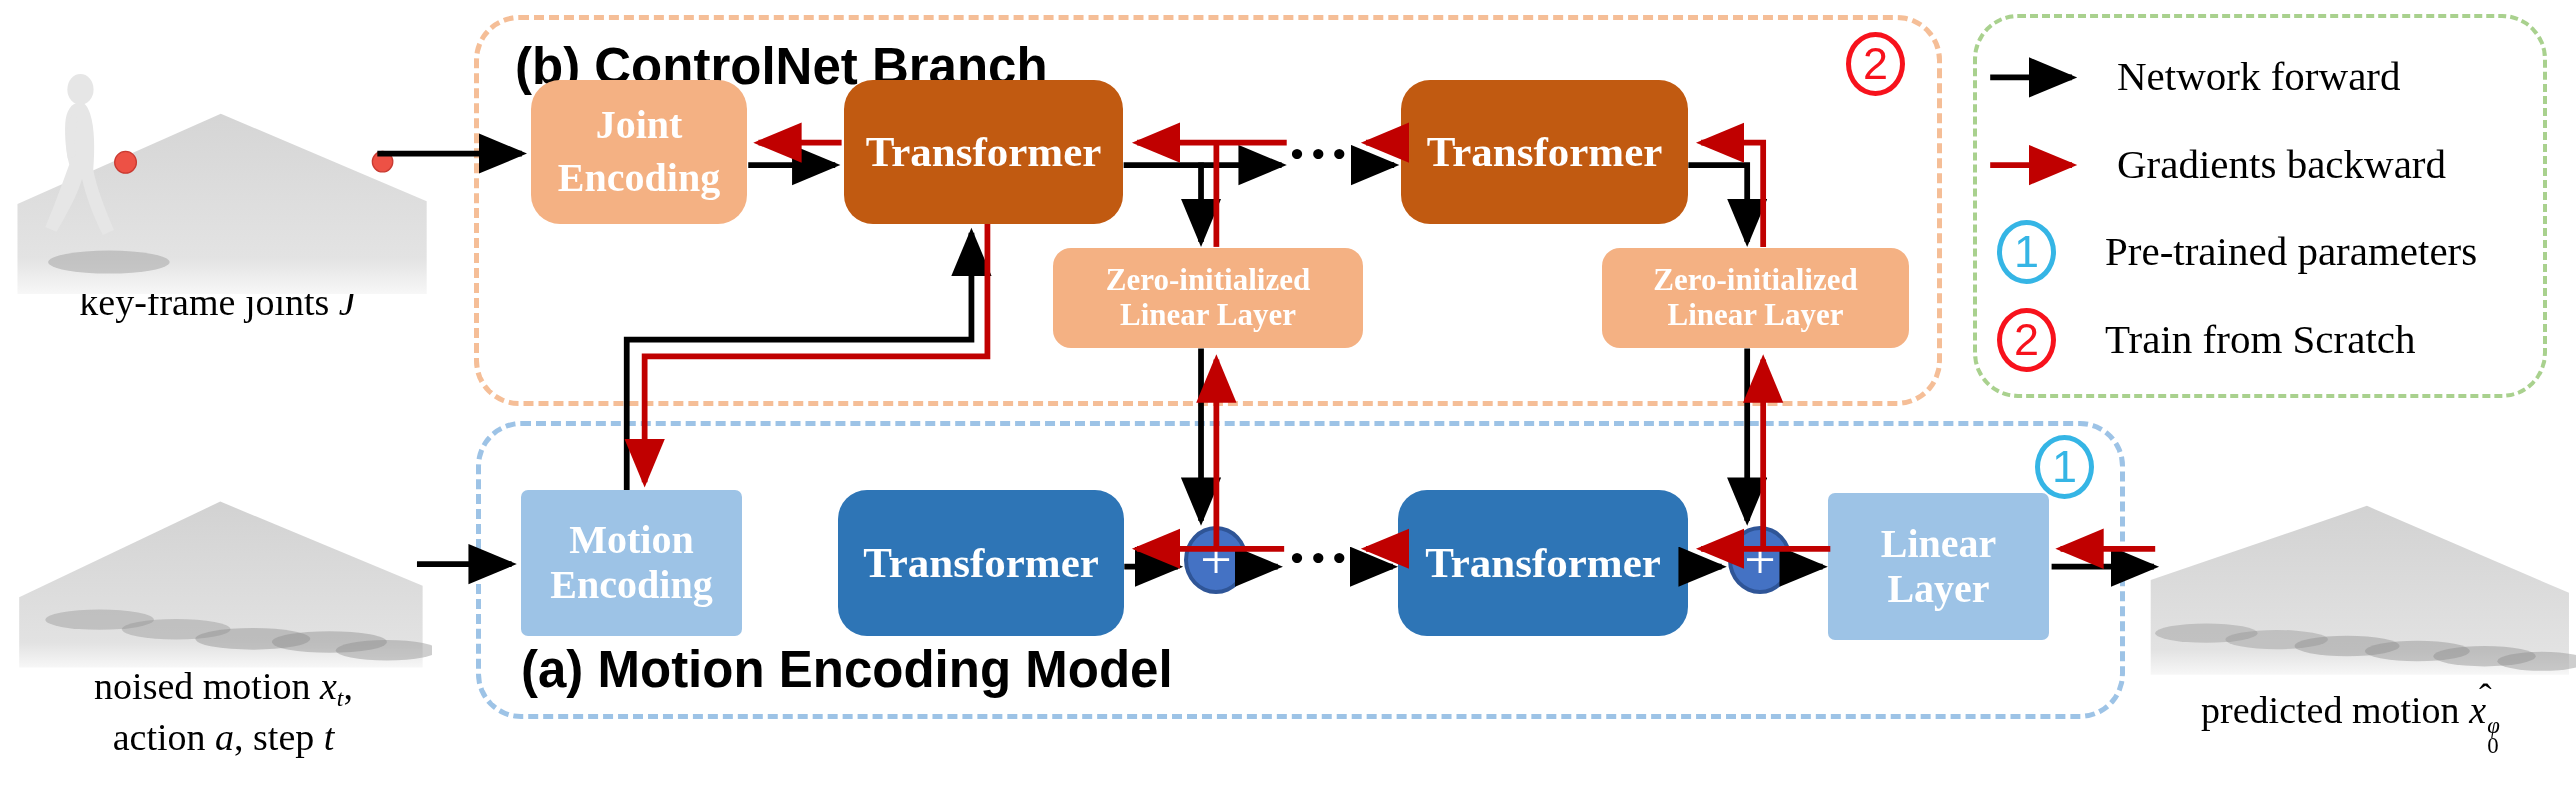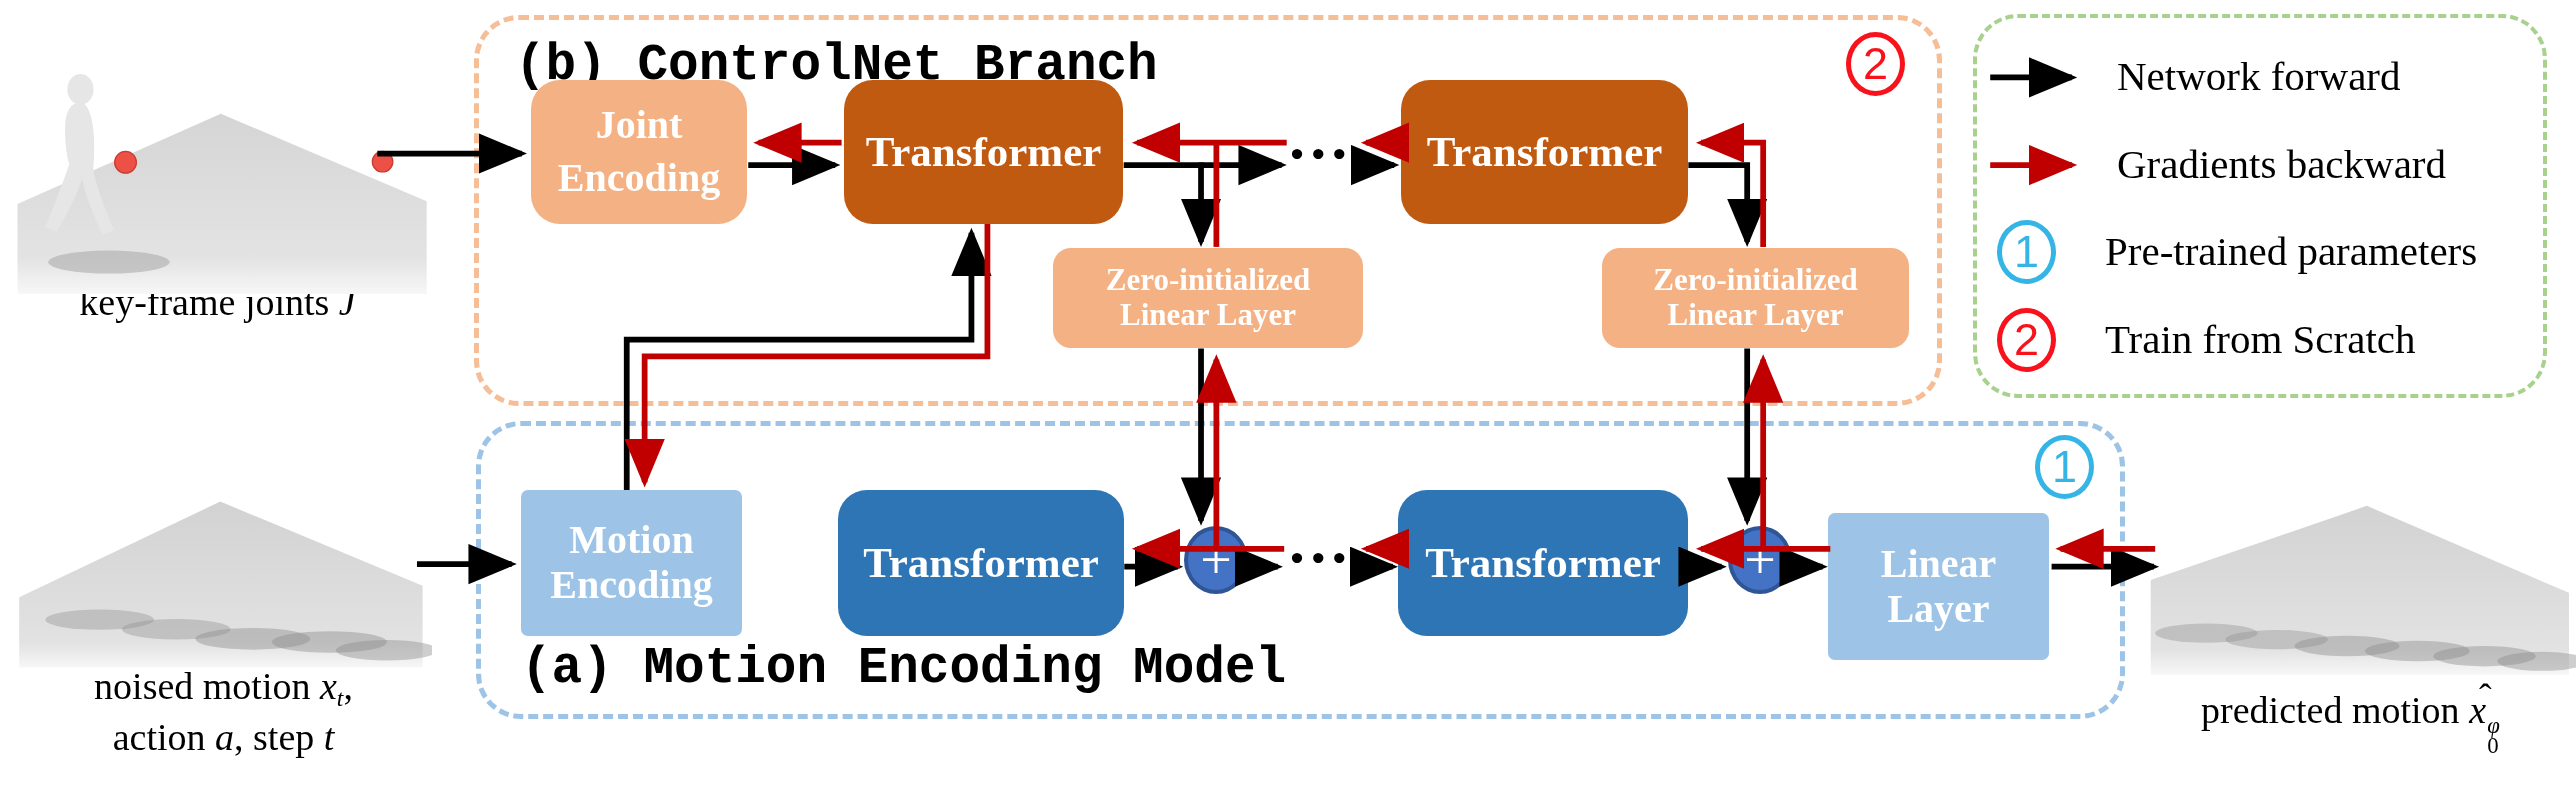--- a/index.html
+++ b/index.html
@@ -4,21 +4,21 @@
 <style>
   html,body{margin:0;padding:0;background:#ffffff;}
   .canvas{position:relative;width:2576px;height:788px;background:#ffffff;overflow:hidden;
           font-family:"Liberation Serif",serif;}
   
   .region{position:absolute;border-radius:45px;background:transparent;}
   .region-b{left:474px;top:15.3px;width:1458px;height:381px;border:5.1px dashed #F5BE97;}
   .region-a{left:476px;top:421px;width:1639px;height:288px;border:5.1px dashed #9DC3E6;}
   .region-legend{left:1973px;top:14px;width:566px;height:376px;border:4.5px dashed #A9D18E;}
   
-  .btitle{position:absolute;font-family:Liberation Mono, monospace;font-weight:bold;
+  .btitle{position:absolute;font-family:Liberation Sans, sans-serif;font-weight:bold;
           font-size:51px;color:#000;white-space:nowrap;}
   
   .box{position:absolute;display:flex;flex-direction:column;align-items:center;justify-content:center;
        color:#fff;font-weight:bold;text-align:center;line-height:1.12;}
   .box-lorange{background:#F4B183;border-radius:29px;gap:8px;}
   .box-dorange{background:#C15A11;border-radius:29px;}
   .box-lblue{background:#9DC3E6;border-radius:7px;}
   .box-mblue{background:#2E75B6;border-radius:29px;}
   .box-zero{background:#F4B183;border-radius:18px;}
   .fz62{font-size:40px;}
@@ -181,21 +181,21 @@
   <div class="box box-lblue fz62 z20" style="left:521px;top:490px;width:221px;height:146px;">
     <span>Motion</span>
     <span>Encoding</span>
   </div>
   <div class="box box-mblue fz68 z20" style="left:838px;top:490px;width:286px;height:146px;">
     <span>Transformer</span>
   </div>
   <div class="box box-mblue fz68 z20" style="left:1398px;top:490px;width:290px;height:146px;">
     <span>Transformer</span>
   </div>
-  <div class="box box-lblue fz62 z20" style="left:1828px;top:493px;width:221px;height:147px;margin-top:20px;">
+  <div class="box box-lblue fz62 z20" style="left:1828px;top:493px;width:221px;height:147px;">
     <span>Linear</span>
     <span>Layer</span>
   </div>
   <div class="plus z20" style="left:1184px;top:526px;">
     <span>+</span>
   </div>
   <div class="plus z20" style="left:1728px;top:526px;">
     <span>+</span>
   </div>
   <div class="dots" style="left:1278px;top:540px;">

